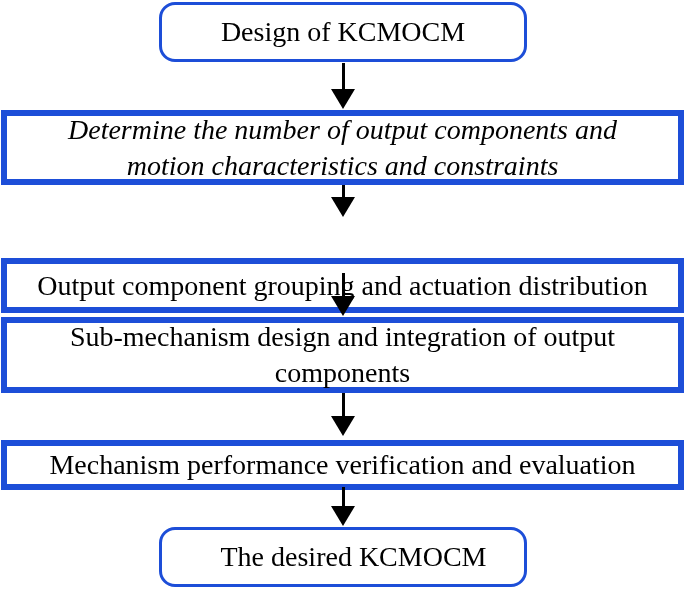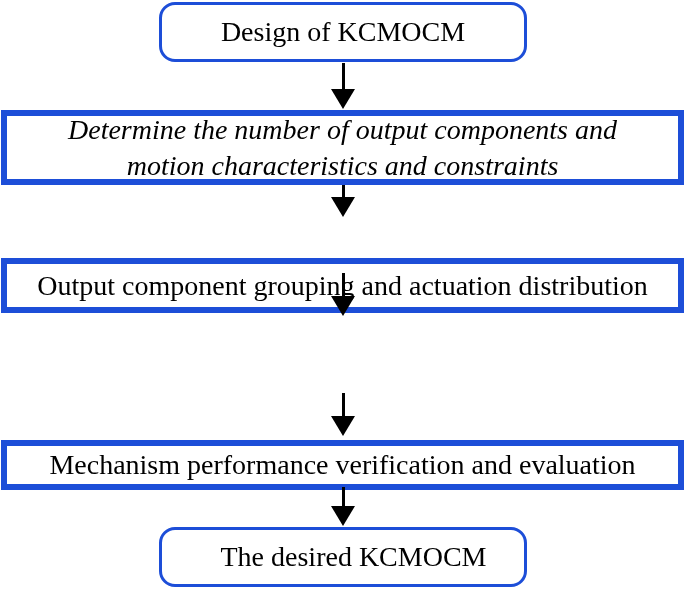--- a/index.html
+++ b/index.html
@@ -94,20 +94,24 @@
 
   <div class="node n2">
     <span>Output component grouping and actuation distribution</span>
   </div>
 
   <div class="arrow a2">
     <div class="stem"></div>
     <div class="head"></div>
   </div>
 
+  <div class="node n3">
+    <span>Sub-mechanism design and integration of output
+components</span>
+  </div>
 
   <div class="arrow a3">
     <div class="stem"></div>
     <div class="head"></div>
   </div>
 
   <div class="node n4">
     <span>Mechanism performance verification and evaluation</span>
   </div>
 

